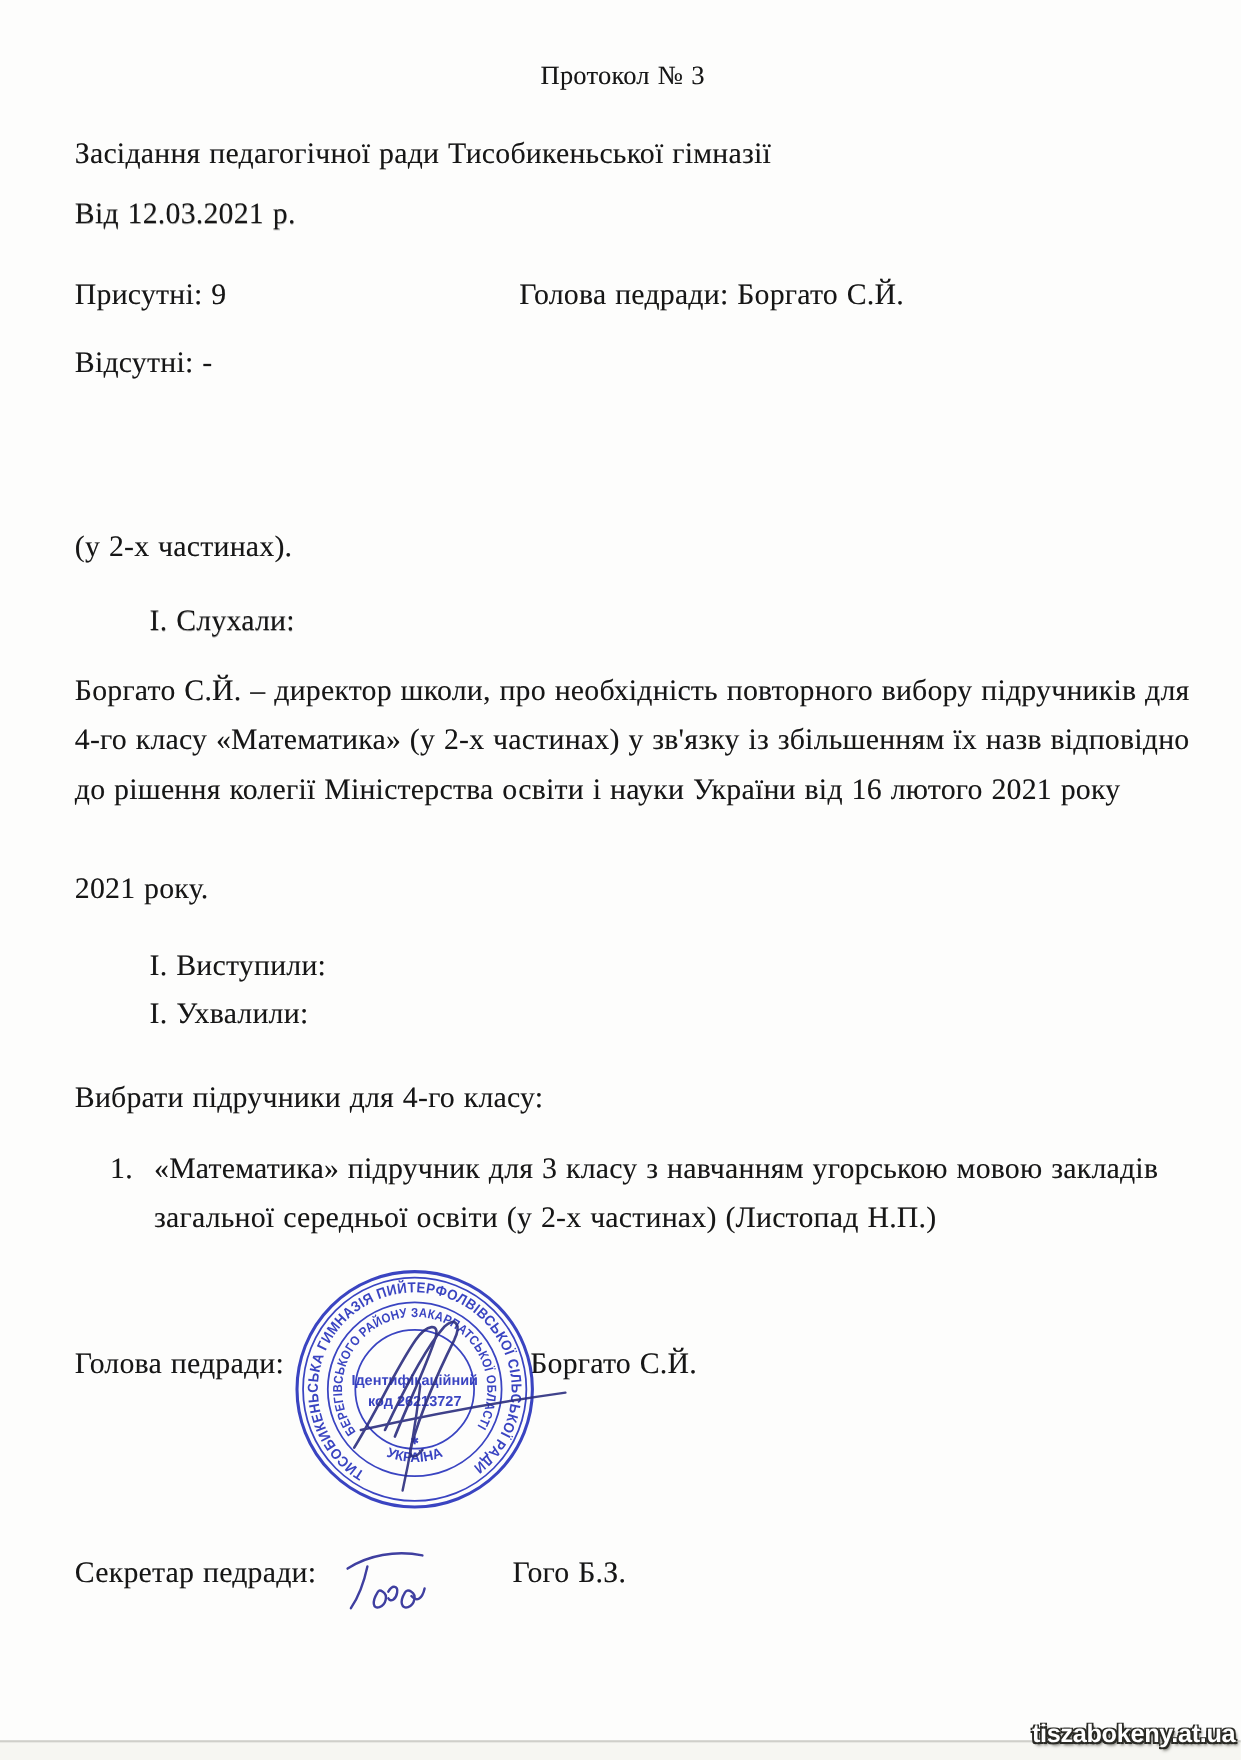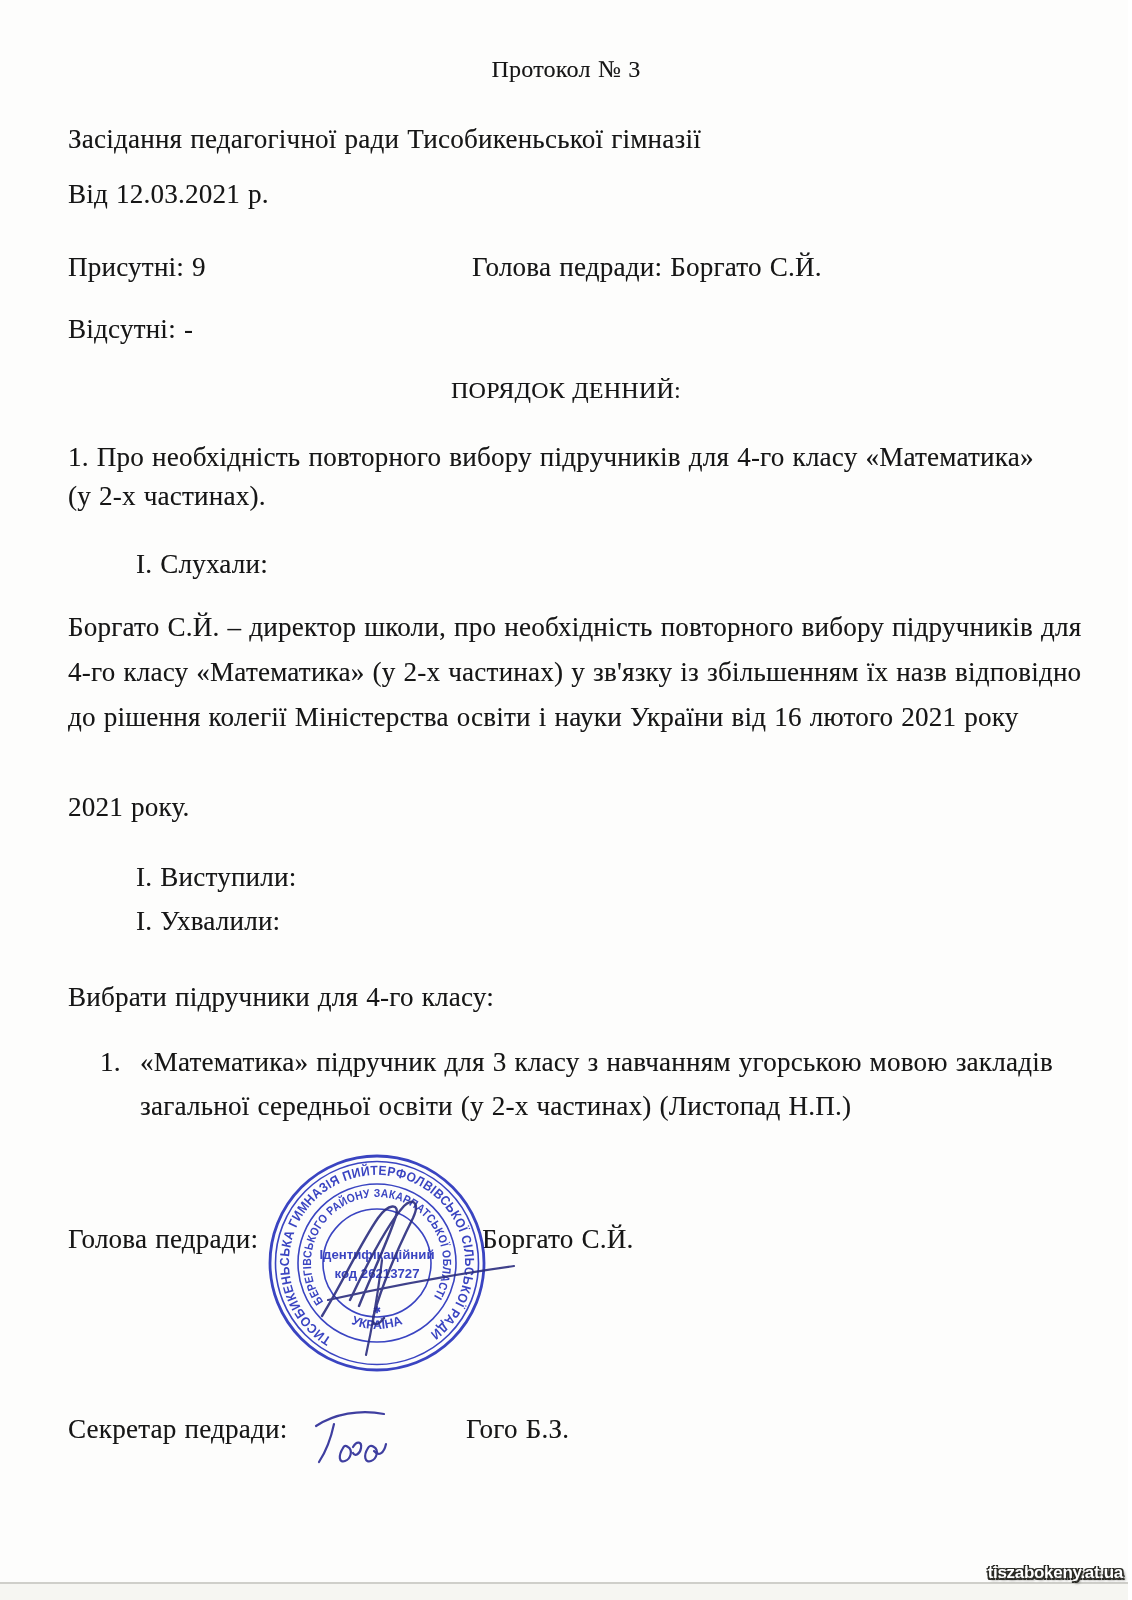--- a/index.html
+++ b/index.html
@@ -13,21 +13,21 @@
     white-space:nowrap; letter-spacing:0.25px; word-spacing:1px;
     text-shadow:0.2px 0.2px 0.35px rgba(0,0,0,0.35);
   }
   .center { left:0; width:1132px; text-align:center; }
   .stamp-svg { position:absolute; left:262px; top:1148px; z-index:2; }
   .sig-svg   { position:absolute; left:300px; top:1398px; z-index:2; }
   .stamp-text { font-family:"Liberation Sans", sans-serif; font-weight:bold; }
   .watermark {
     position:absolute; right:5px; top:1563px; z-index:4;
     font-family:"Liberation Sans", sans-serif; font-weight:bold;
-    font-size:17px; letter-spacing:-0.3px; color:#ffffff;
+    font-size:23px; letter-spacing:-0.3px; color:#ffffff;
     text-shadow:-1.5px -1.5px 0 #2a2a25, 1.5px -1.5px 0 #2a2a25,
                 -1.5px 1.5px 0 #2a2a25, 1.5px 1.5px 0 #2a2a25,
                 2px 2px 3px #55554e;
   }
   .scan-edge-line { position:absolute; left:0; top:1582px; width:1132px; height:2px;
     background:#cfcfca; z-index:1; }
   .scan-edge-strip { position:absolute; left:0; top:1584px; width:1132px; height:16px;
     background:#f6f6f2; z-index:0; }
   .behind-name { z-index:1; }
 </style>
@@ -40,23 +40,21 @@
 
   <div class="t" style="left:68px; top:124px;">Засідання педагогічної ради Тисобикеньської гімназії</div>
 
   <div class="t" style="left:68px; top:179px;">Від 12.03.2021 р.</div>
 
   <div class="t" style="left:68px; top:252px;">Присутні: 9</div>
   <div class="t" style="left:472px; top:252px;">Голова педради: Боргато С.Й.</div>
 
   <div class="t" style="left:68px; top:314px;">Відсутні: -</div>
 
-  <div class="t center" style="top:377px; font-size:24px;">ПОРЯДОК ДЕННИЙ:</div>
 
-  <div class="t" style="left:68px; top:442px;">1. Про необхідність повторного вибору підручників для 4-го класу «Математика»</div>
   <div class="t" style="left:68px; top:481px;">(у 2-х частинах).</div>
 
   <div class="t" style="left:136px; top:549px;">І. Слухали:</div>
 
   <div class="t" style="left:68px; top:612px;">Боргато С.Й. – директор школи, про необхідність повторного вибору підручників для</div>
   <div class="t" style="left:68px; top:657px;">4-го класу «Математика» (у 2-х частинах) у зв'язку із збільшенням їх назв відповідно</div>
   <div class="t" style="left:68px; top:702px;">до рішення колегії Міністерства освіти і науки України від 16 лютого 2021 року</div>
   <div class="t" style="left:68px; top:792px;">2021 року.</div>
 
   <div class="t" style="left:136px; top:862px;">І. Виступили:</div>

